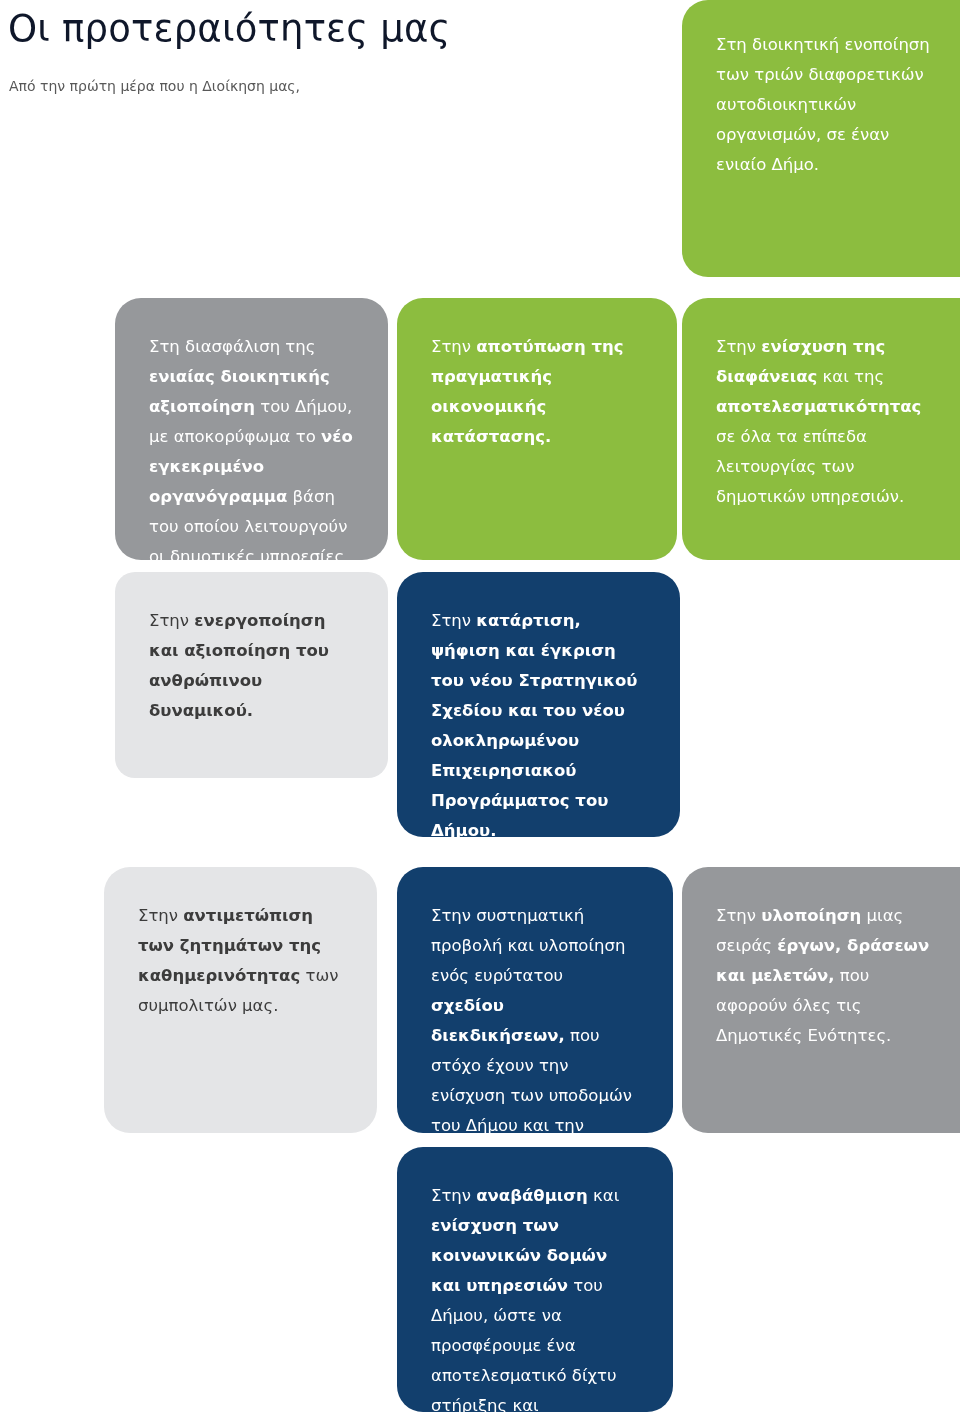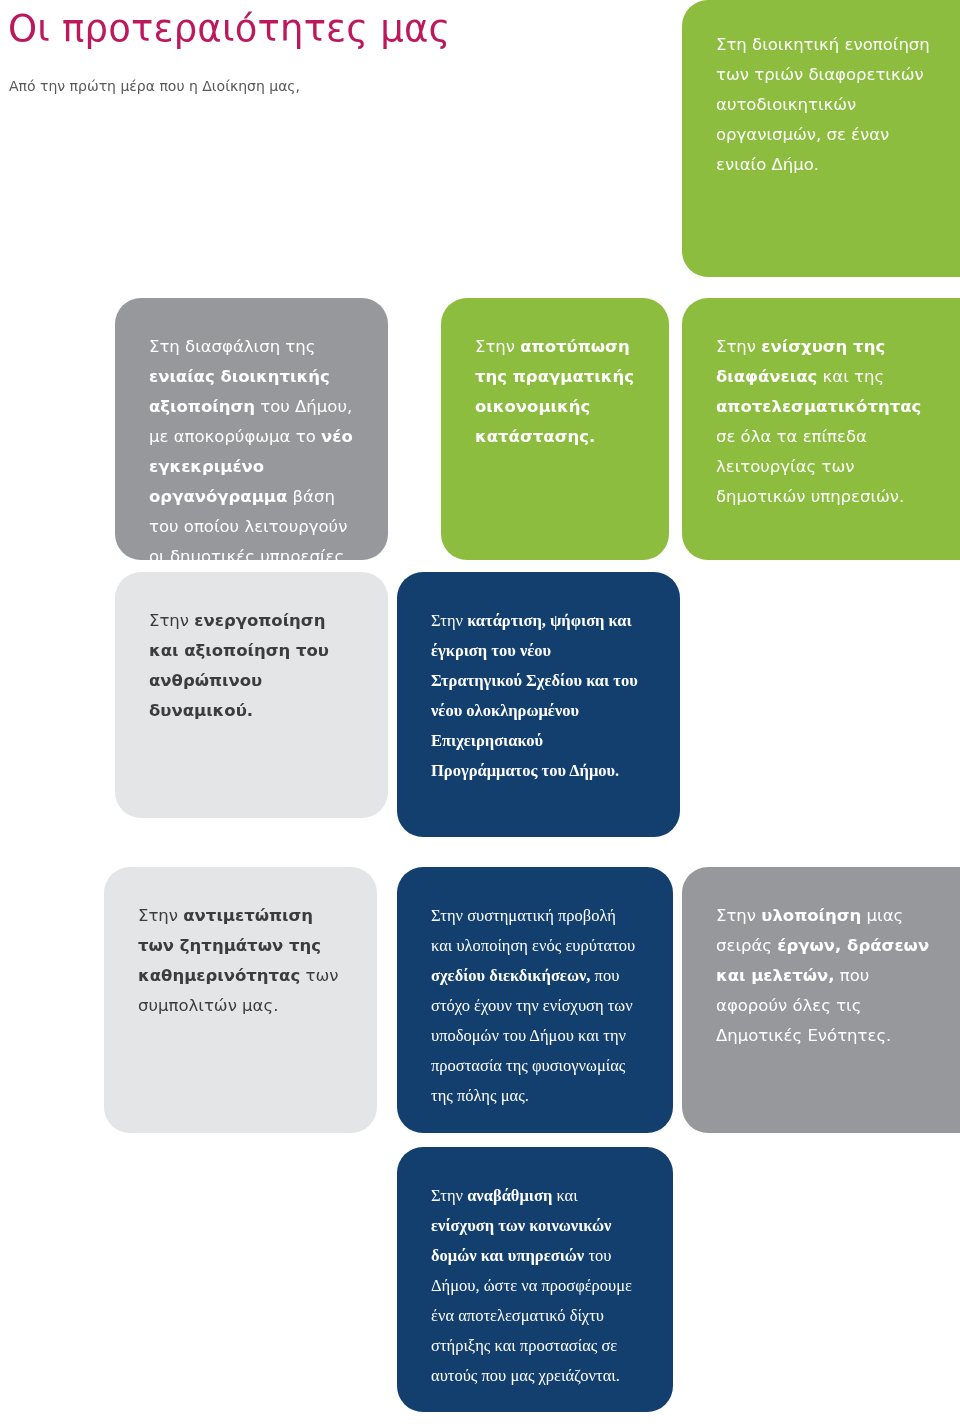--- a/index.html
+++ b/index.html
@@ -19,21 +19,21 @@
     background: #ffffff;
   }
 
   
   .page-title {
     position: absolute;
     left: 8px;
     top: 6px;
     font-size: 37px;
     line-height: 46px;
-    color: #be185d;
+    color: #0f172a;
     font-weight: 400;
     letter-spacing: 0.2px;
     white-space: nowrap;
   }
   .page-subtitle {
     position: absolute;
     left: 9px;
     top: 70px;
     width: 640px;
     font-size: 14px;
@@ -52,21 +52,21 @@
     font-size: 16.5px;
     line-height: 30px;
     font-weight: 400;
   }
   .card .body { display: block; }
   .card b { font-weight: 700; }
 
   .card.green       { background: #8cbd3f; color: #ffffff; }
   .card.gray-mid    { background: #96989b; color: #ffffff; }
   .card.gray-light  { background: #e4e5e7; color: #3c3c3c; }
-  .card.navy        { background: #123f6d; color: #ffffff; font-family: Liberation Serif, serif; }
+  .card.navy        { background: #123f6d; color: #ffffff; }
 
   
   .card.hero {
     border-top-left-radius: 26px;
     border-bottom-left-radius: 26px;
     border-top-right-radius: 0;
     border-bottom-right-radius: 0;
   }
   
   .card.col3 {
@@ -86,29 +86,29 @@
   </div>
 
   <div class="card green hero" style="left:682px; top:0px; width:290px; height:277px; padding-top:30px; padding-left:34px; padding-right:40px;">
     <span class="body">Στη διοικητική ενοποίηση των τριών διαφορετικών αυτοδιοικητικών οργανισμών, σε έναν ενιαίο Δήμο.</span>
   </div>
 
   <div class="card gray-mid" style="left:115px; top:298px; width:273px; height:262px;">
     <span class="body">Στη διασφάλιση της <b>ενιαίας διοικητικής αξιοποίηση</b> του Δήμου, με αποκορύφωμα το <b>νέο εγκεκριμένο οργανόγραμμα</b> βάση του οποίου λειτουργούν οι δημοτικές υπηρεσίες&nbsp; από το Μάιο του 2013.</span>
   </div>
 
-  <div class="card green" style="left:397px; top:298px; width:228px; height:262px;margin-left:44px;">
+  <div class="card green" style="left:397px; top:298px; width:280px; height:262px;">
     <span class="body">Στην <b>αποτύπωση της πραγματικής οικονομικής κατάστασης.</b></span>
   </div>
 
   <div class="card green col3" style="left:682px; top:298px; width:290px; height:262px; padding-right:40px;">
     <span class="body">Στην <b>ενίσχυση της διαφάνειας</b> και της <b>αποτελεσματικότητας</b> σε όλα τα επίπεδα λειτουργίας των δημοτικών υπηρεσιών.</span>
   </div>
 
-  <div class="card gray-light" style="left:115px; top:572px; width:273px; height:246px;">
+  <div class="card gray-light" style="left:115px; top:572px; width:273px; height:206px;border-radius:20px;">
     <span class="body">Στην <b>ενεργοποίηση και αξιοποίηση του ανθρώπινου δυναμικού.</b></span>
   </div>
 
   <div class="card navy" style="left:397px; top:572px; width:283px; height:265px;">
     <span class="body">Στην <b>κατάρτιση, ψήφιση και έγκριση του νέου Στρατηγικού Σχεδίου και του νέου ολοκληρωμένου Επιχειρησιακού Προγράμματος του Δήμου.</b></span>
   </div>
 
   <div class="card gray-light" style="left:104px; top:867px; width:273px; height:266px;">
     <span class="body">Στην <b>αντιμετώπιση των ζητημάτων της καθημερινότητας</b> των συμπολιτών μας.</span>
   </div>

